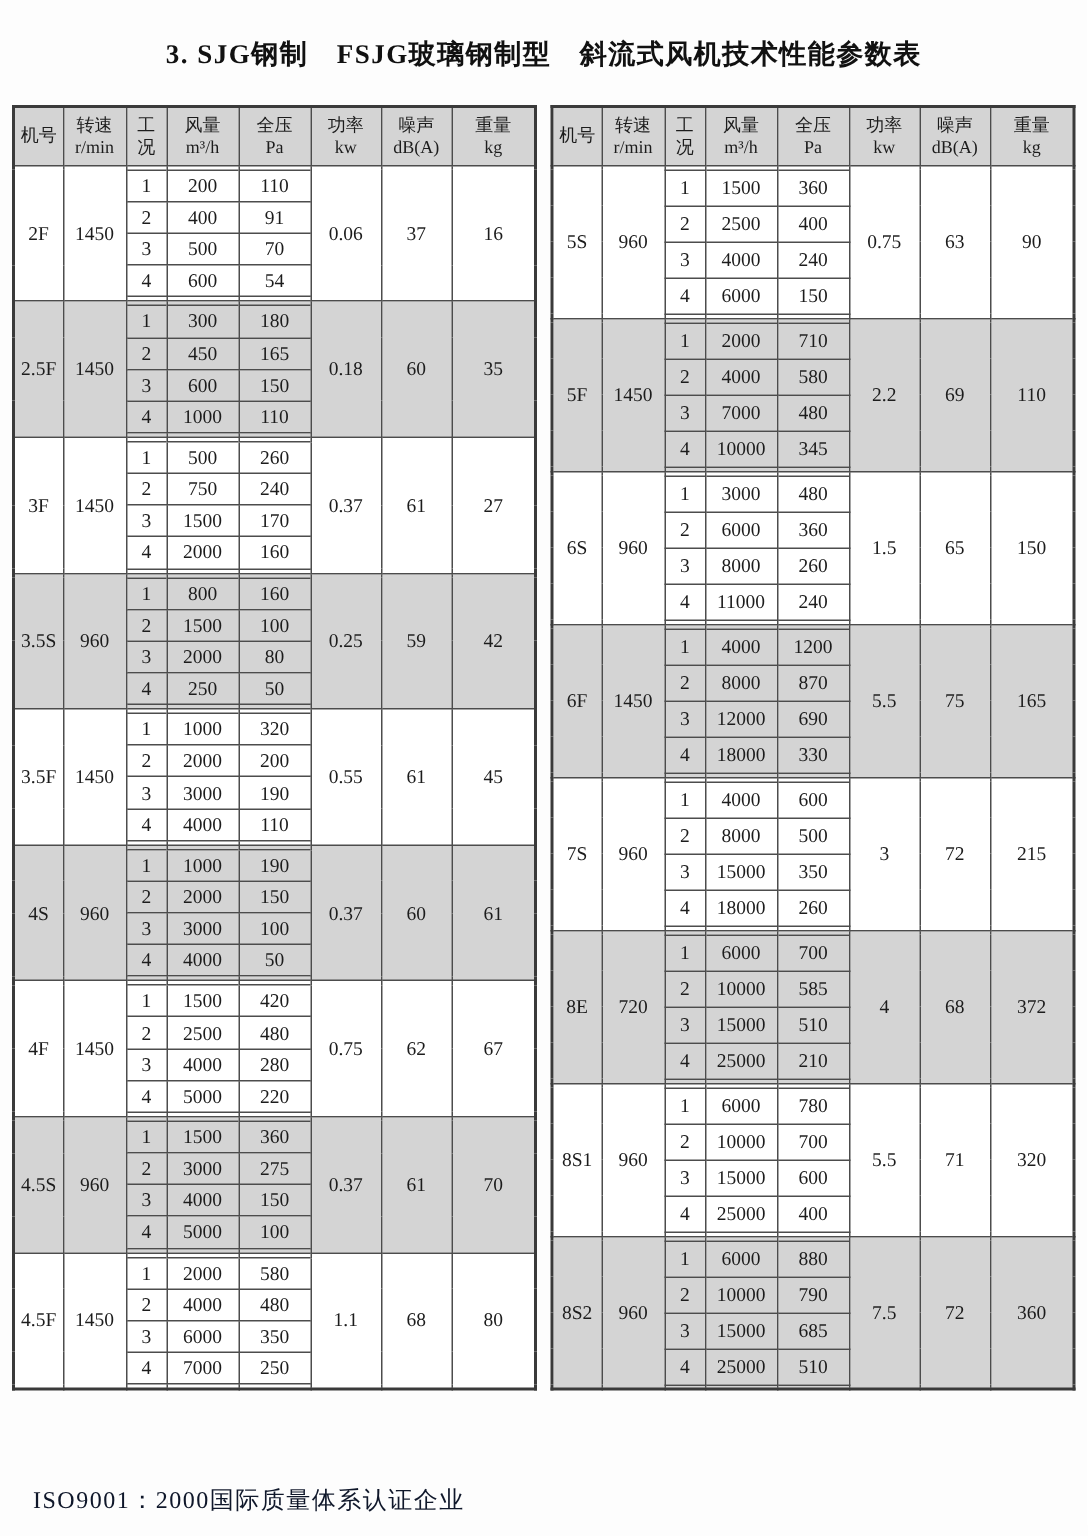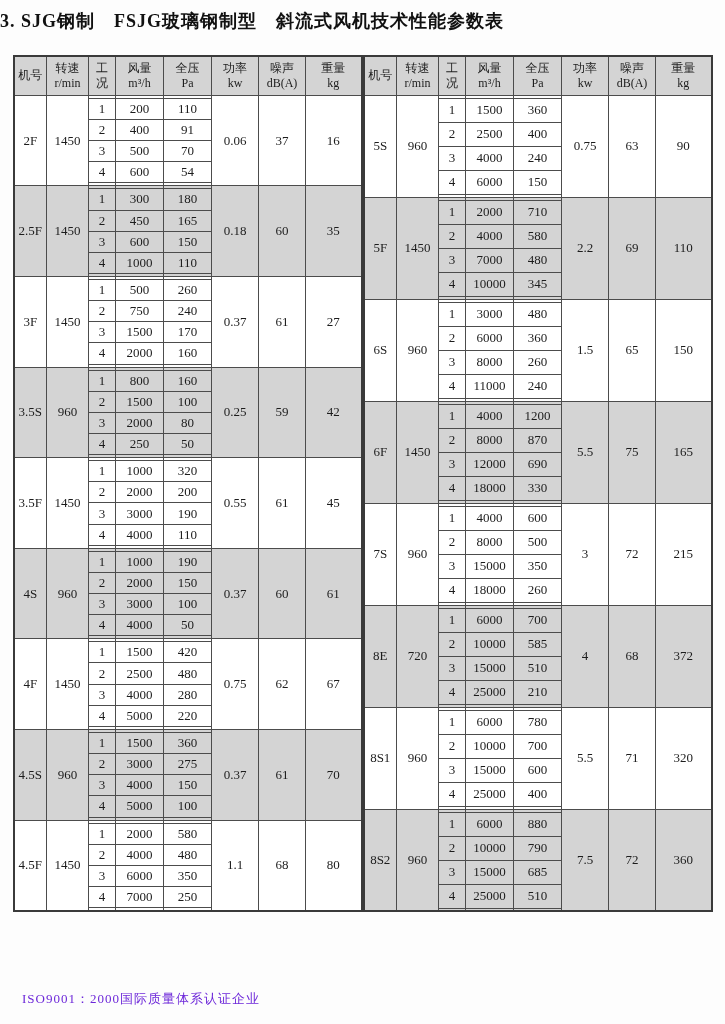--- a/index.html
+++ b/index.html
@@ -6,29 +6,30 @@
   html,body { background:#ffffff; }
   .page {
     position:relative;
     width:725px; height:1024px;
     background:#fdfdfd;
     font-family:"Liberation Serif","DejaVu Serif",serif;
     color:#1c1c1c;
     overflow:hidden;
   }
   .title {
-    padding-top:9px;
+    padding-top:24px;
+    text-align:center;
     font-size:18px;
     font-weight:bold;
     letter-spacing:1px;
     color:#111;
   }
   .tables {
     display:flex;
-    justify-content:center;
+    justify-content:space-between;
     padding:0 8px;
     margin-top:22px;
   }
   table.spec {
     border-collapse:collapse;
     table-layout:fixed;
     border:2px solid var(--border-strong);
     background:#fff;
   }
   .spec th, .spec td {
@@ -53,23 +54,23 @@
     border-top-width:0;
     border-bottom-width:0;
   }
   .spec tr.sp-top td.gap { border-top-width:1px; }
   .spec tr.sp-bot td.gap { border-bottom-width:1px; }
   .spec .shaded { background:var(--shade); }
   .footer {
     position:absolute;
     left:22px;
     top:990px;
-    font-size:13px;
+    font-size:16px;
     letter-spacing:1px;
-    color:#6d28d9;
+    color:#0f172a;
   }
 </style>
 </head>
 <body>
 
 <div class="page" style="--shade: #d4d4d4; --border: #4c4c4c; --border-strong: #3a3a3a;">
   <div class="title">3. SJG钢制　FSJG玻璃钢制型　斜流式风机技术性能参数表</div>
   <div class="tables">
     <table class="spec left" id="table-left">
         <colgroup>

